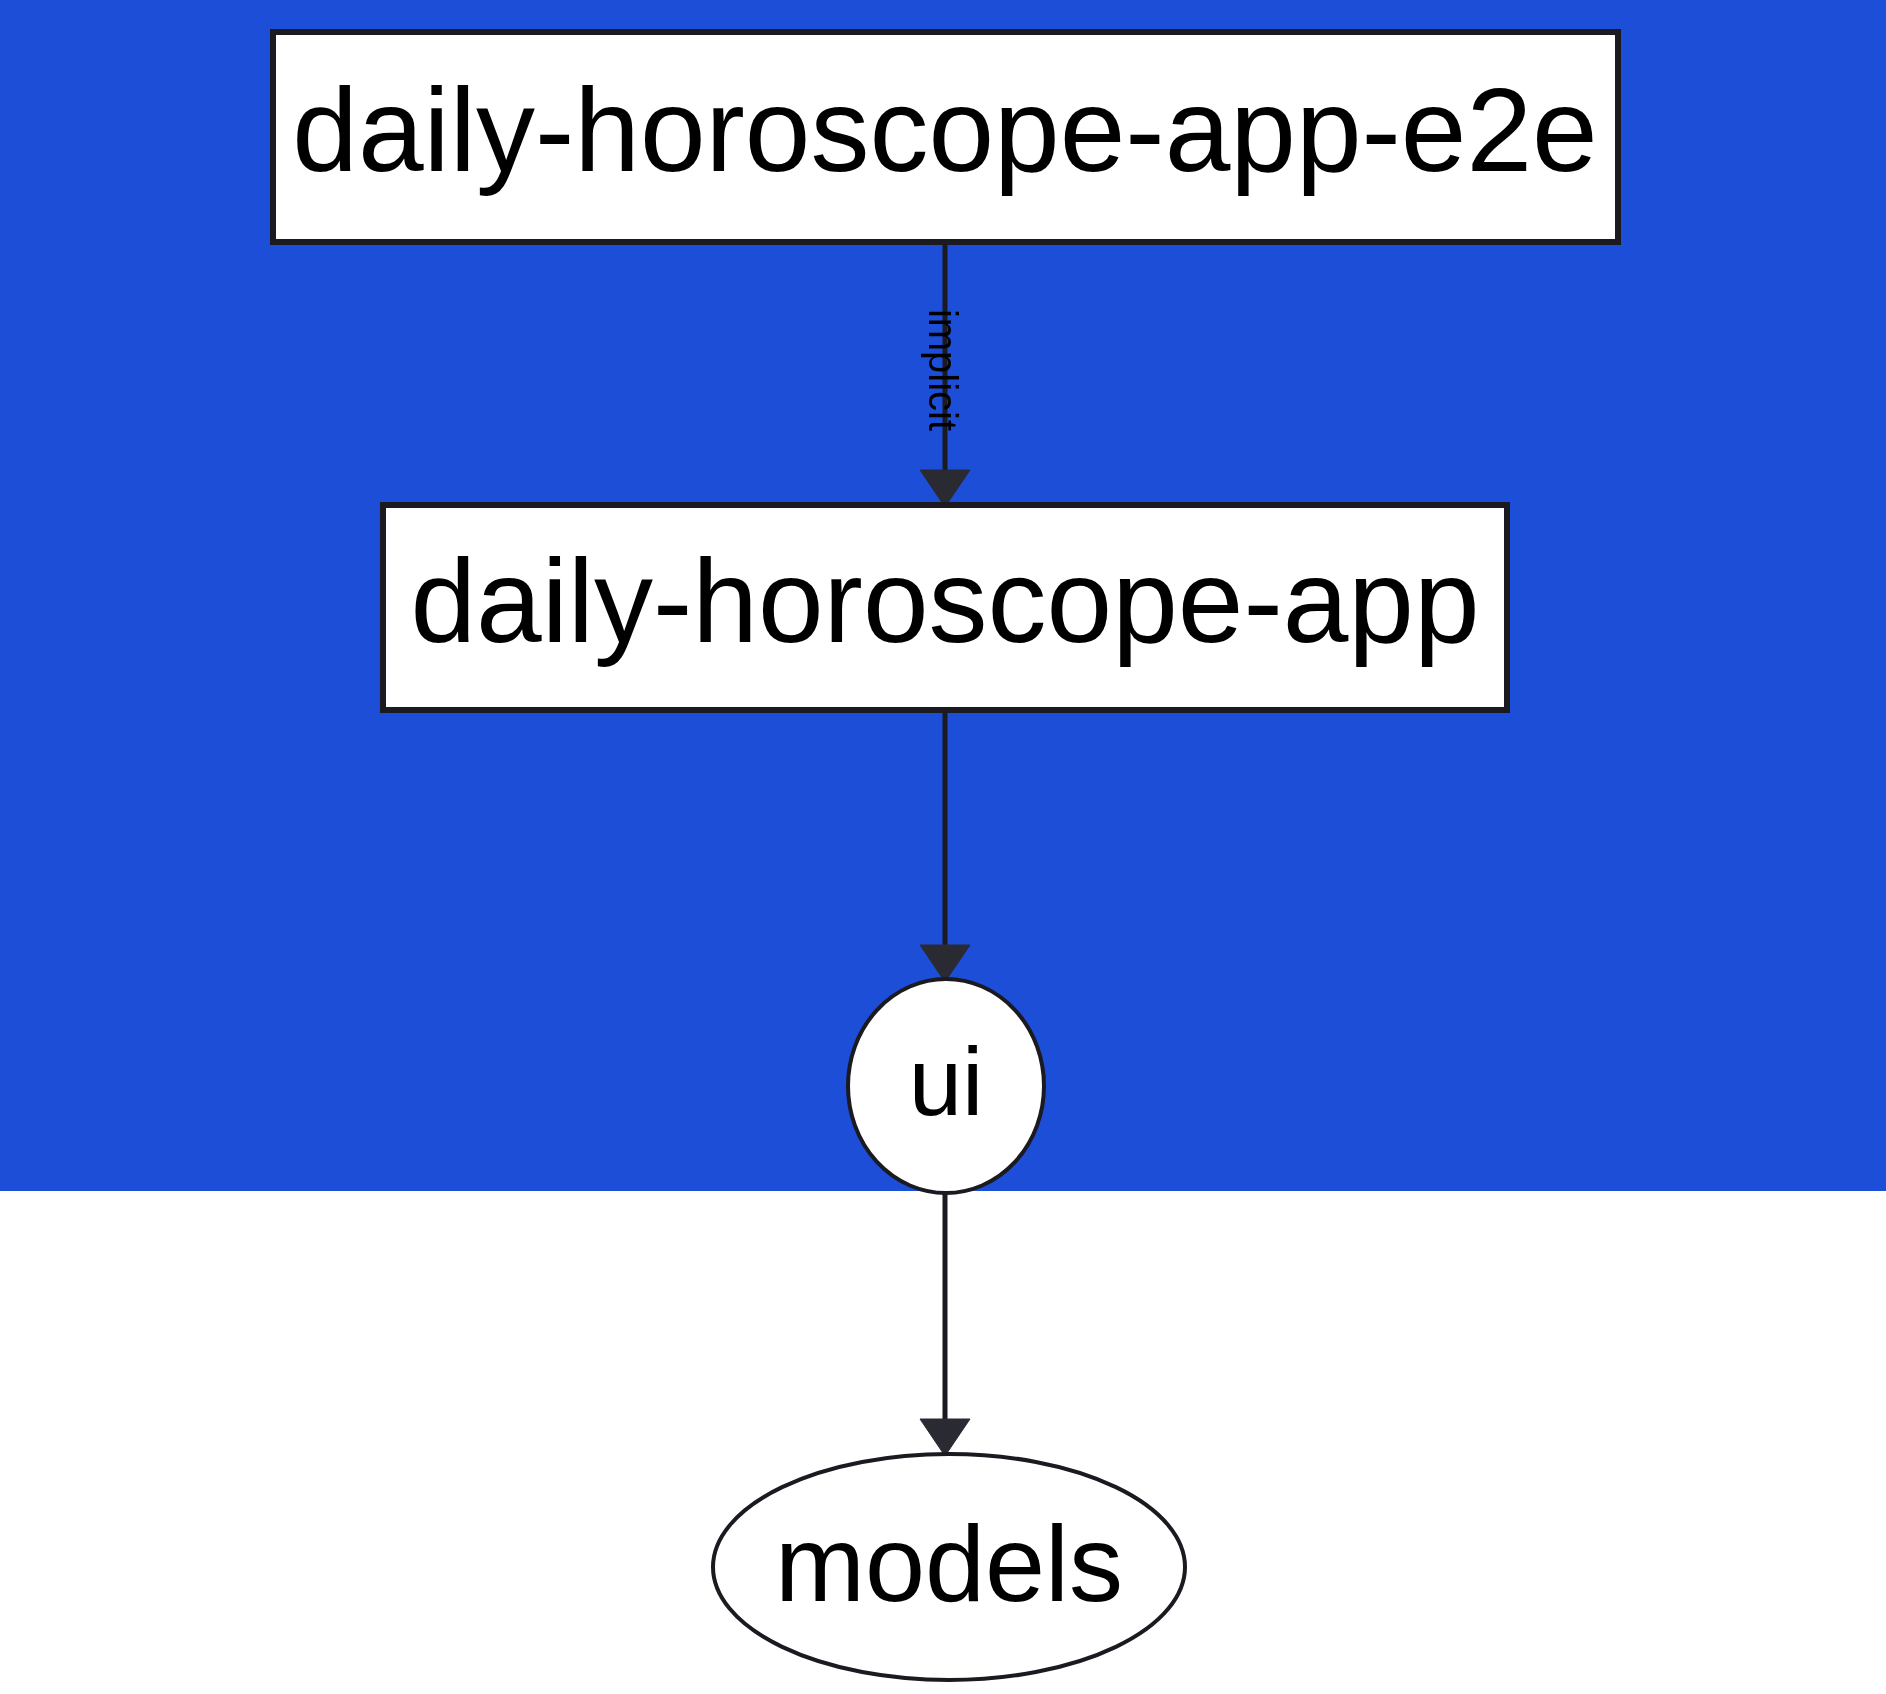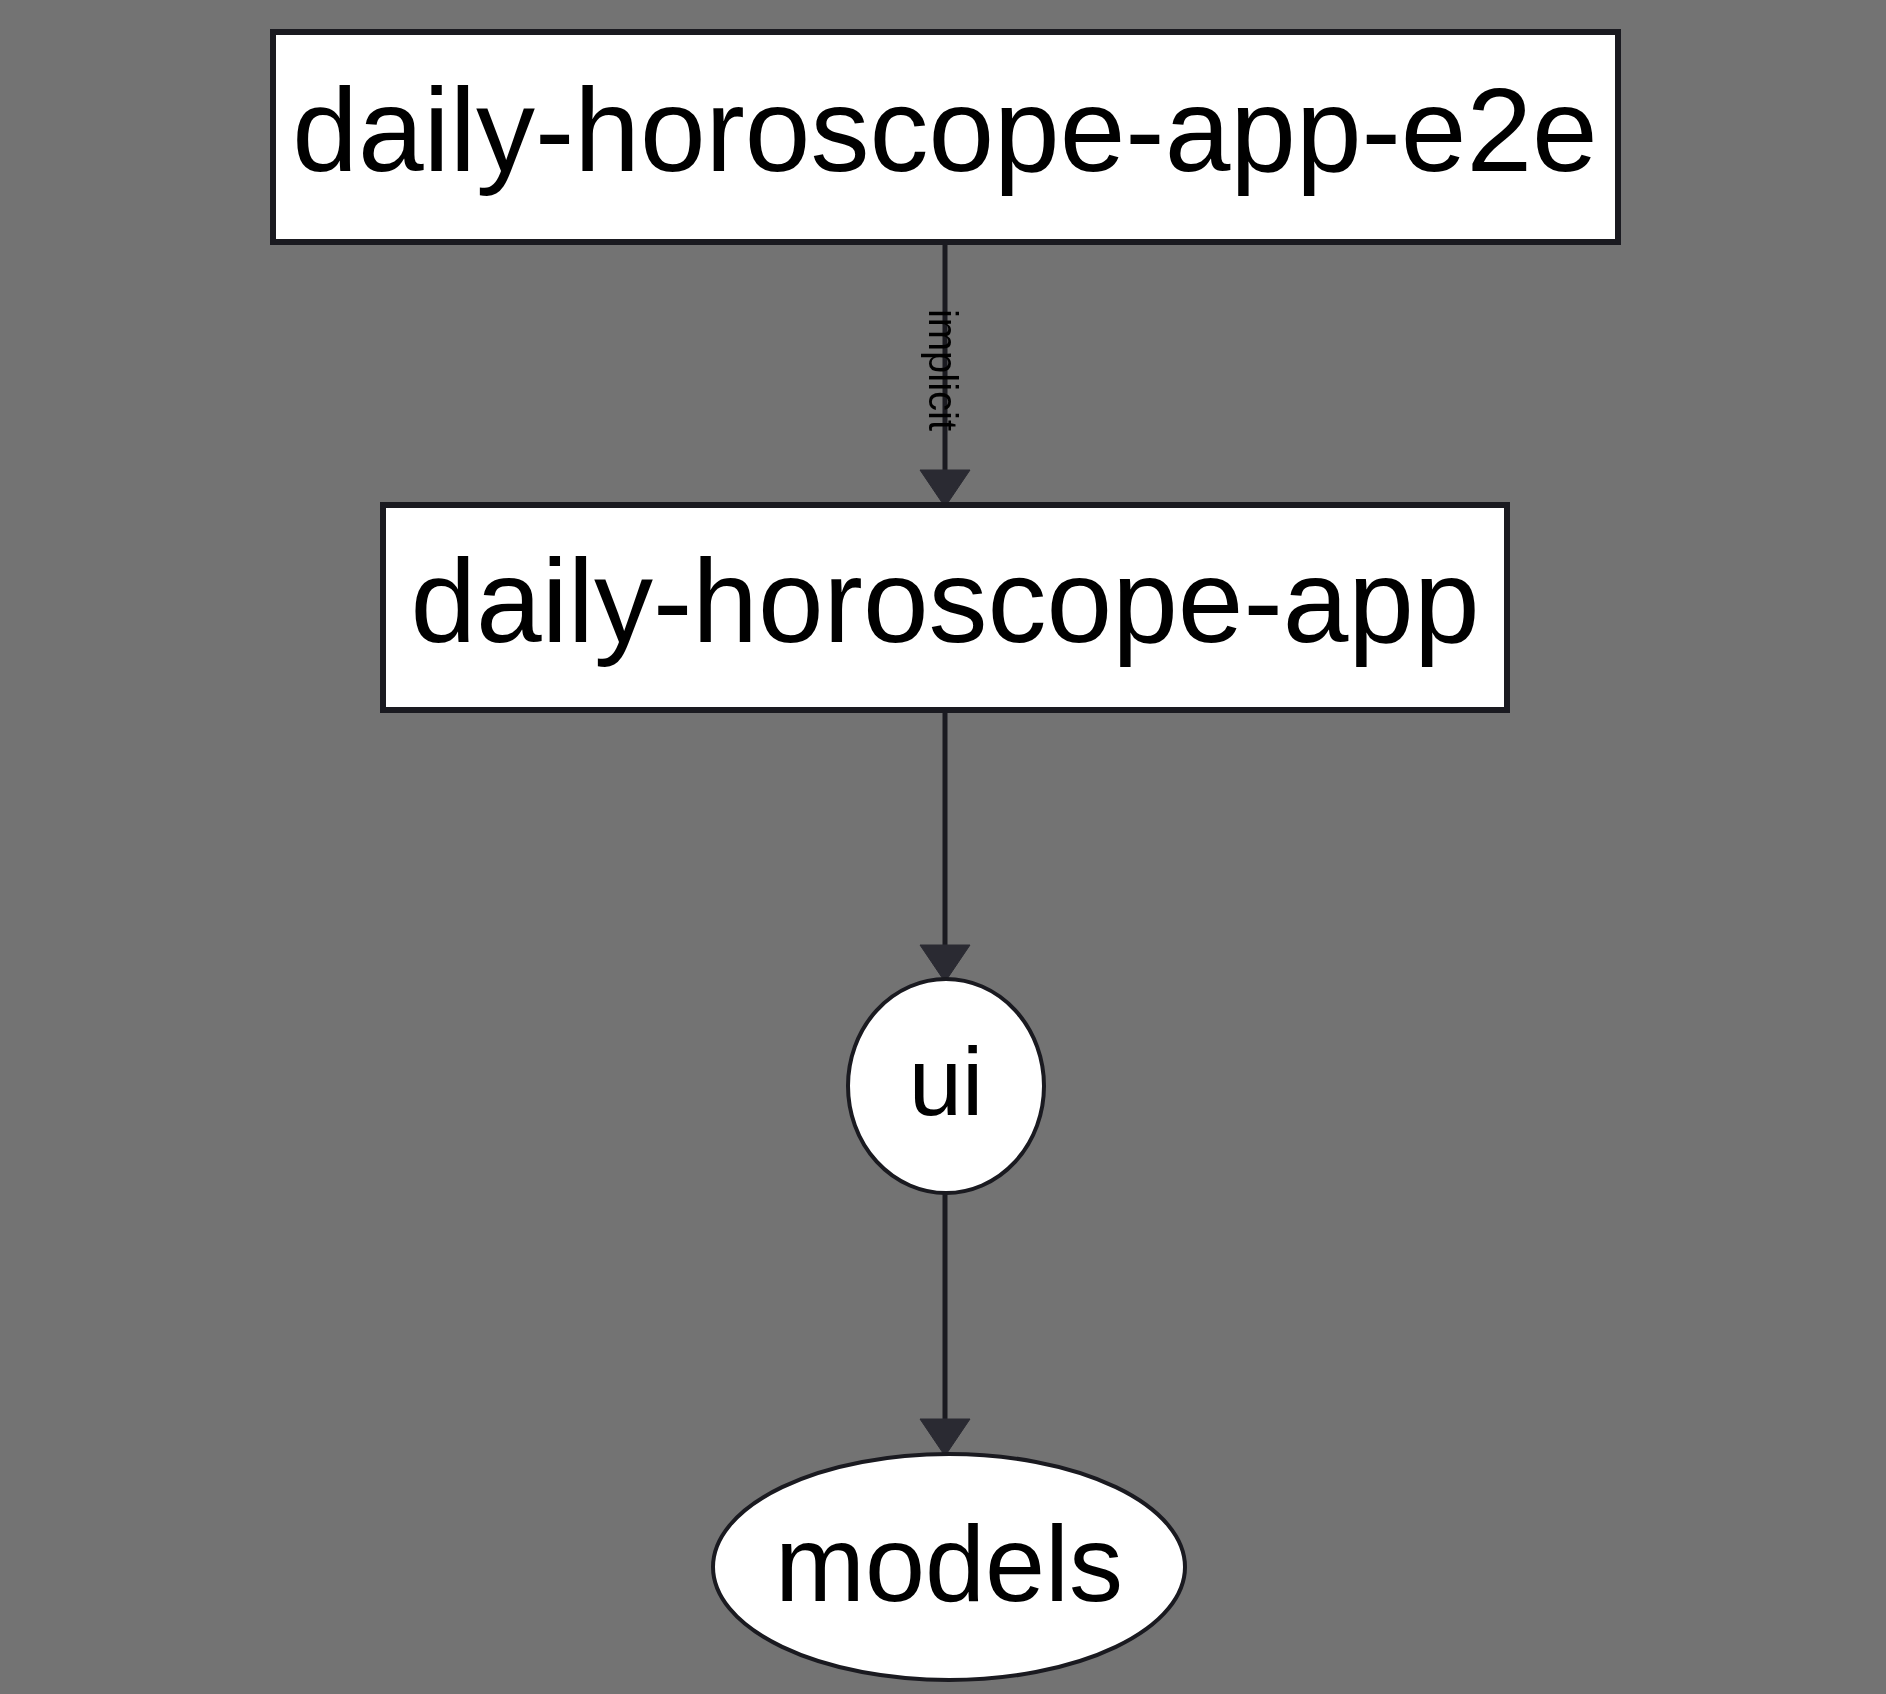--- a/index.html
+++ b/index.html
@@ -10,22 +10,22 @@
   }
   body {
     width: 1886px;
     height: 1694px;
     font-family: "Liberation Sans", sans-serif;
     overflow: hidden;
   }
   #graph-canvas {
     position: relative;
     width: 1886px;
-    height: 1694px;
-    background: #737373;
+    height: 1191px;
+    background: #1d4ed8;
   }
   #graph-svg {
     position: absolute;
     top: 0;
     left: 0;
     width: 1886px;
     height: 1694px;
     display: block;
   }
   .node-shape {

